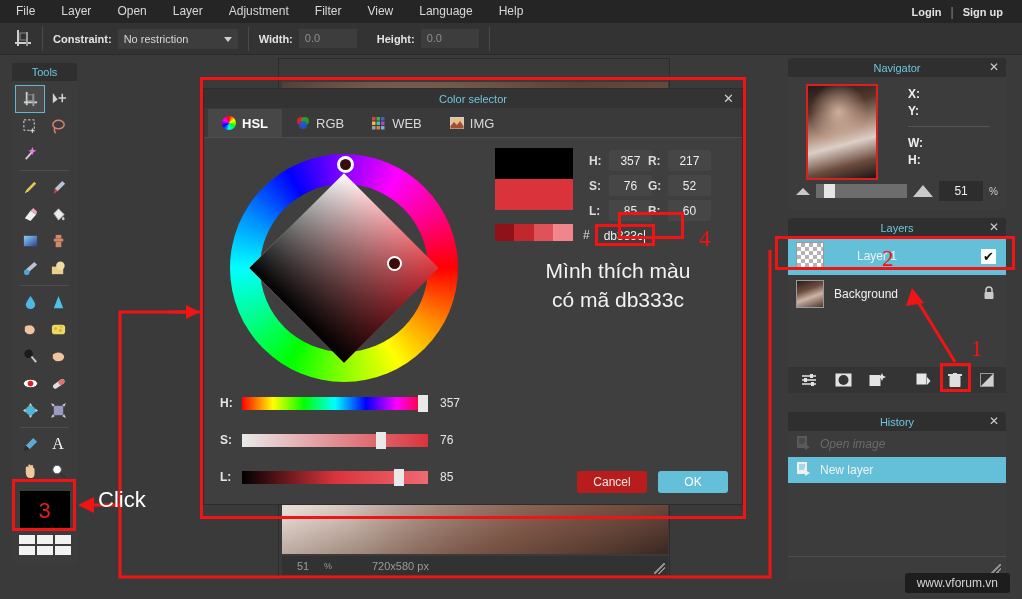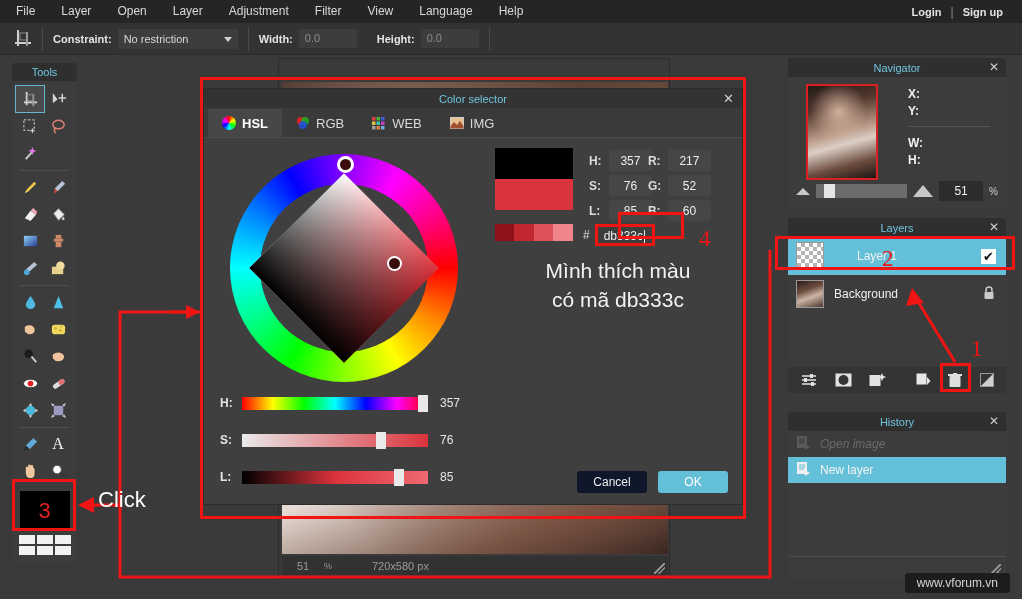--- a/index.html
+++ b/index.html
@@ -176,21 +176,21 @@
     border:3px solid #f01414;
   }
   #caret { width:1px; height:13px; background:#efefef; margin-left:1px; }
   #vntext {
     position:absolute; left:18px; top:118px; width:230px; text-align:center;
     font-size:21px; color:#f2f2f2; line-height:29px;
   }
   #cd-buttons { position:absolute; right:14px; bottom:12px; display:flex; gap:11px; }
   .dbtn { width:70px; height:22px; border-radius:3px; font-size:12px;
           display:flex; align-items:center; justify-content:center; }
-  .dbtn.cancel { background:#0f172a; color:#ebebeb; }
+  .dbtn.cancel { background:#b91c1c; color:#ebebeb; }
   .dbtn.ok { background:#63c0d8; color:#fff; }
 
   
   .dock { position:absolute; right:16px; width:218px; background:#3c3c3c; border-radius:3px; }
   .dock-head {
     height:19px; background:#2f2f2f; border-radius:3px 3px 0 0; position:relative;
     display:flex; align-items:center; justify-content:center;
   }
   .dock-head .t { font-size:11px; color:#6fc5de; }
   .dock-head .x { position:absolute; right:7px; top:2px; font-size:12px; color:#cfcfcf; }

